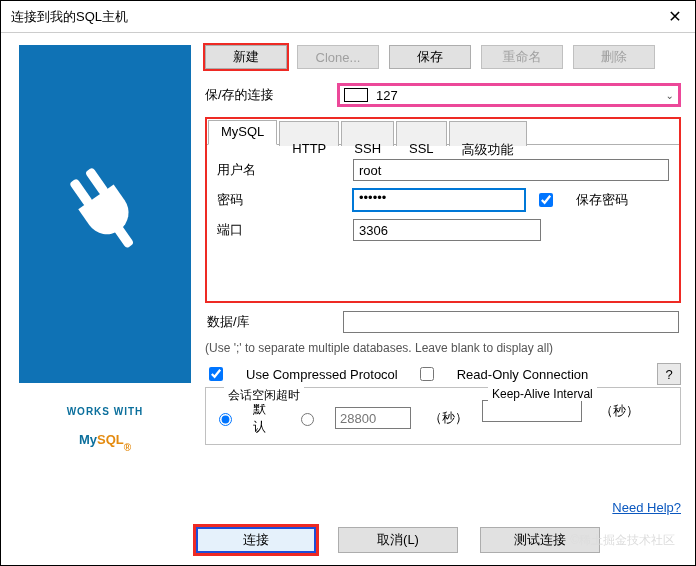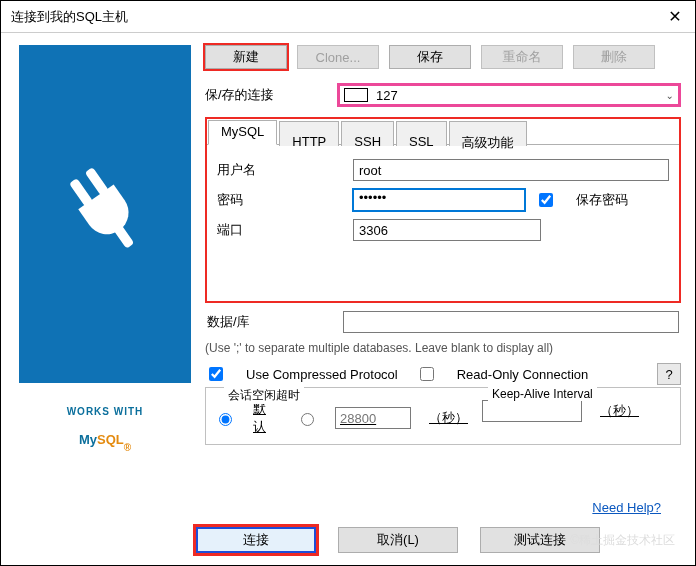--- a/index.html
+++ b/index.html
@@ -20,37 +20,37 @@
 .btn.disabled { color: #a0a0a0; border-color: #c0c0c0; }
 .hl-red { outline: 2px solid #ee2a24; outline-offset: 0; }
 .row { display: flex; align-items: center; margin-bottom: 10px; }
 .lbl { width: 132px; }
 .select-box { flex: 1; height: 24px; border: 3px solid #ec4899; display: flex; align-items: center; padding: 0 4px; position: relative; }
 .color-swatch { width: 24px; height: 14px; border: 1px solid #000; margin-right: 8px; background: #fff; }
 .select-box .arrow { position: absolute; right: 4px; font-size: 10px; color: #555; }
 .tab-area { border: 2px solid #ee2a24; padding: 0; margin-bottom: 8px; height: 186px; position: relative; }
 .tabs { display: flex; border-bottom: 1px solid #b0b0b0; height: 26px; background: #fff; padding: 0 1px; }
 .tab { padding: 3px 12px 0 12px; border: 1px solid #b0b0b0; border-bottom: none; margin-right: 2px; background: #fff; position: relative; top: 1px; cursor: pointer; }
-.tab:not(.active) { background: #f0f0f0; top: 2px; padding-top: 12px; }
+.tab:not(.active) { background: #f0f0f0; top: 2px; padding-top: 19px; }
 .tab.active { border-bottom: 1px solid #fff; }
 .tab-body { padding: 14px 10px 10px 10px; }
 .frow { display: flex; align-items: center; margin-bottom: 8px; }
 .flbl { width: 136px; }
 .finput { flex: 1; height: 22px; border: 1px solid #7a7a7a; padding: 0 5px; background: #fff; }
 .finput.focus { border: 1px solid #0078d7; outline: 1px solid #0078d7; }
 .cbx { display: flex; align-items: center; gap: 20px; margin-left: 10px; }
 .cbx input { width: 14px; height: 14px; }
 .hint { color: #555; font-size: 12px; margin: 4px 0 8px 0; }
 .opt-row { display: flex; align-items: center; gap: 18px; margin-bottom: 0; }
-.group-box { border: 1px solid #c0c0c0; padding: 8px; position: relative; display: flex; gap: 14px; align-items: flex-start; margin-top: 2px; text-decoration: underline; }
+.group-box { border: 1px solid #c0c0c0; padding: 8px; position: relative; display: flex; gap: 14px; align-items: flex-start; margin-top: 2px; }
 .group-title { position: absolute; top: -9px; left: 10px; background: #fff; padding: 0 4px; font-size: 12px; }
 .radio-row { display: flex; align-items: center; gap: 18px; }
 .small-input { width: 76px; height: 22px; border: 1px solid #7a7a7a; padding: 0 4px; }
 .helpbtn { width: 24px; height: 22px; border: 1px solid #adadad; background: #e9e9e9; display: flex; align-items: center; justify-content: center; margin-left: auto; }
-.need-help { position: absolute; right: 20px; bottom: -2px; color: #0b58bf; text-decoration: underline; cursor: pointer; }
+.need-help { position: absolute; right: 0; bottom: -2px; color: #0b58bf; text-decoration: underline; cursor: pointer; }
 .footer { position: absolute; bottom: 12px; left: 0; right: 0; display: flex; gap: 22px; justify-content: center; padding-left: 100px; }
 .footer .btn { width: 120px; height: 26px; }
 .footer .connect { outline: 3px solid #ee2a24; border: 2px solid #1d4ed8; background: #e5f1fb; }
 .watermark { position: absolute; right: 20px; bottom: 16px; color: #ddd; font-size: 12px; pointer-events: none; }
 </style>
 </head>
 <body>
 
 <div class="titlebar">
   <span>连接到我的SQL主机</span>

